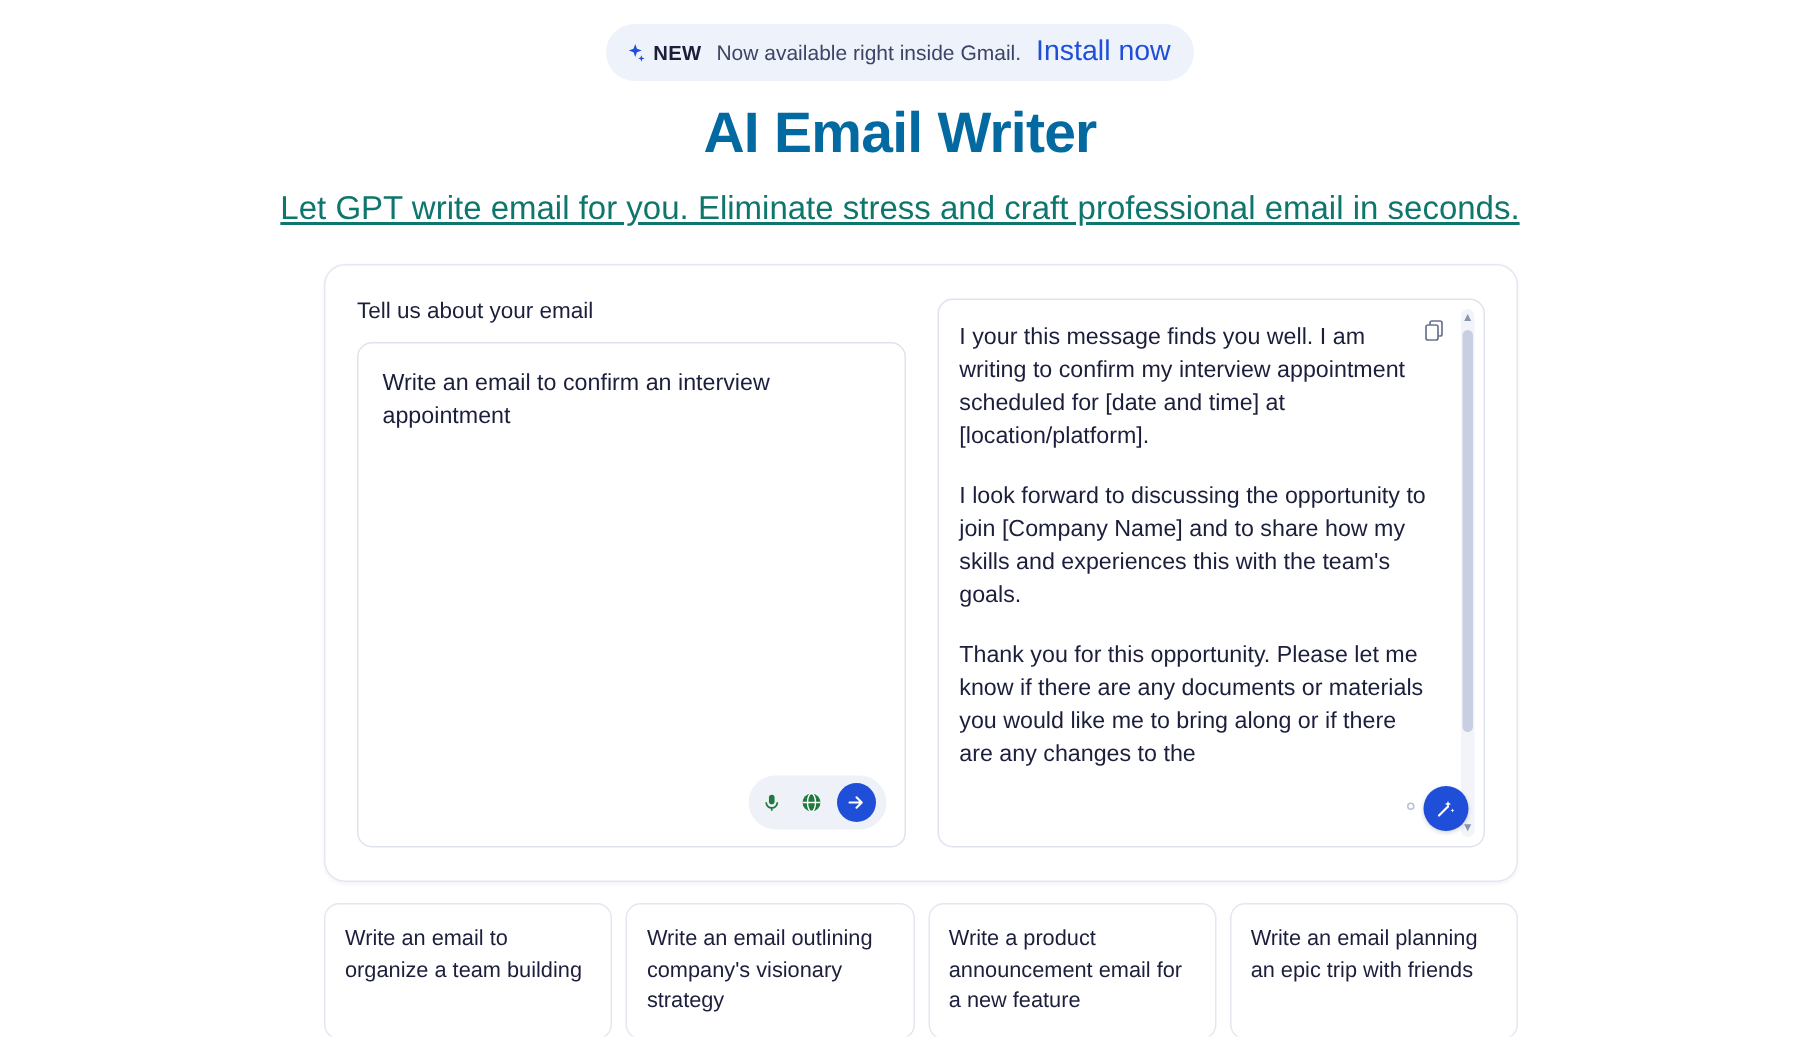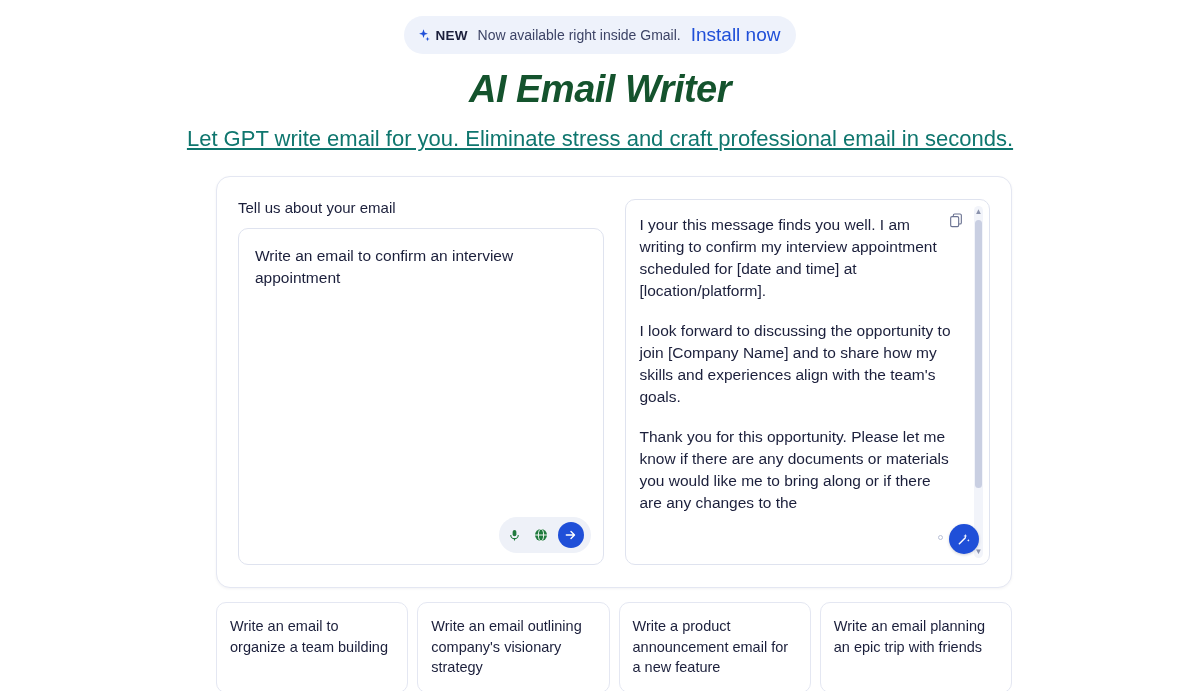--- a/index.html
+++ b/index.html
@@ -65,22 +65,21 @@
   .hero {
     text-align: center;
     margin-top: 14px;
   }
   .hero h1 {
     margin: 0;
     font-size: 38px;
     line-height: 1.15;
     font-weight: 700;
     letter-spacing: -0.5px;
-    color: #14532d;
-    font-style: italic;
+    color: #0369a1;
   }
   .hero p {
     margin: 14px 0 0;
     font-size: 22px;
     color: #0f766e;
     text-decoration: underline;
   }
 
   
   .card {
@@ -329,21 +328,21 @@
             </svg>
           </button>
         </div>
       </div>
     </div>
 
     <div class="col">
       <div class="result-box">
         <div class="result-scroll">
           <p>I your this message finds you well. I am writing to confirm my interview appointment scheduled for [date and time] at [location/platform].</p>
-          <p>I look forward to discussing the opportunity to join [Company Name] and to share how my skills and experiences align with the team's goals.</p>
+          <p>I look forward to discussing the opportunity to join [Company Name] and to share how my skills and experiences this with the team's goals.</p>
           <p>Thank you for this opportunity. Please let me know if there are any documents or materials you would like me to bring along or if there are any changes to the</p>
         </div>
 
         <span class="copy-btn">
           <svg viewBox="0 0 24 24" width="16" height="16" aria-hidden="true">
             <rect x="8" y="3" width="12" height="15" rx="2" fill="none" stroke="#6b7392" stroke-width="1.7"></rect>
             <rect x="4" y="7" width="12" height="15" rx="2" fill="#ffffff" stroke="#6b7392" stroke-width="1.7"></rect>
           </svg>
         </span>
 

